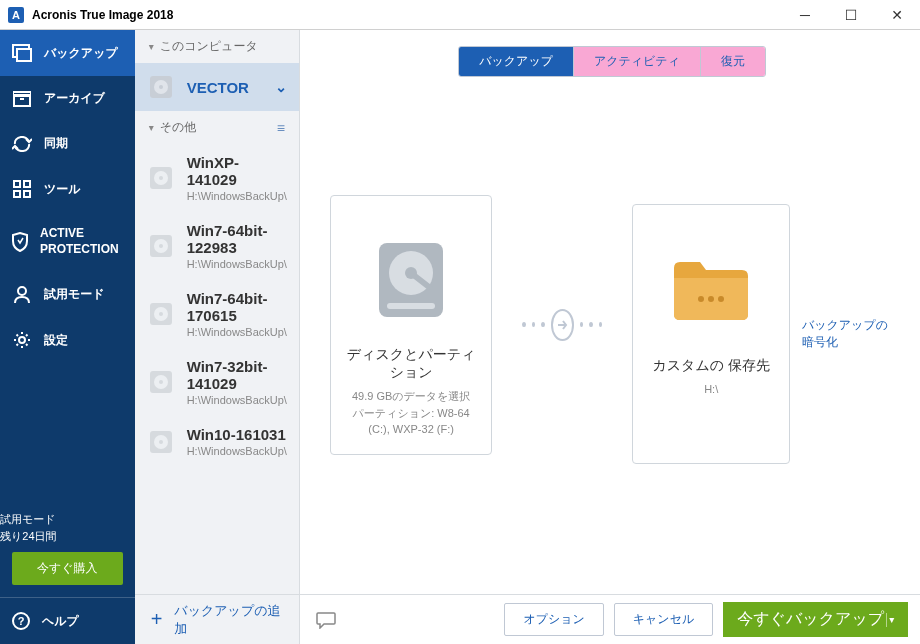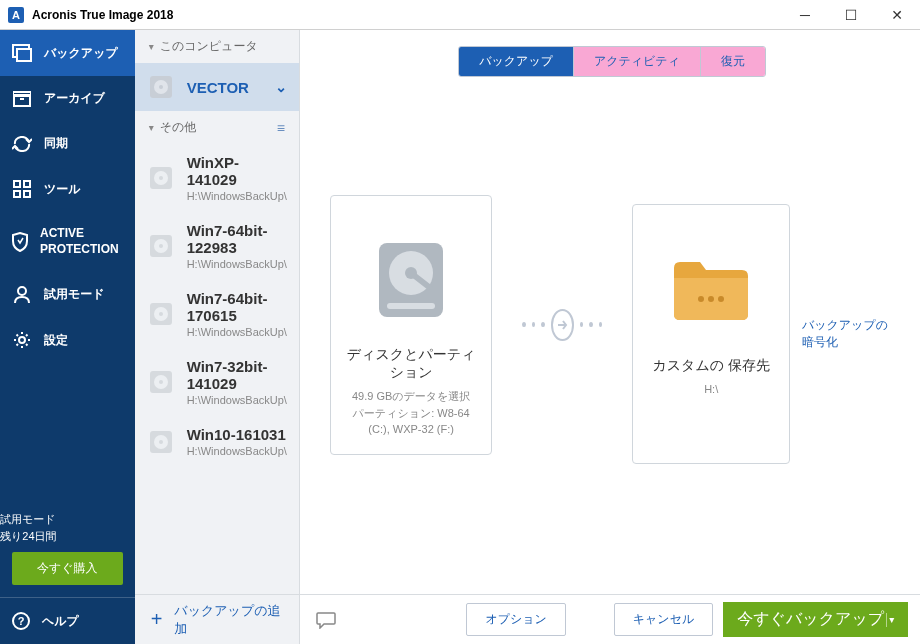--- a/index.html
+++ b/index.html
@@ -63,21 +63,21 @@
 .arrow-between .dot { width: 5px; height: 5px; background: #c0c8d4; border-radius: 50%; }
 .arrow-between .circle-arrow { width: 32px; height: 32px; border: 2px solid #c0c8d4; border-radius: 50%; display: flex; align-items: center; justify-content: center; }
 
 .dest-column { display: flex; flex-direction: row; align-items: center; gap: 12px; margin-top: 18px; }
 .encrypt-link { color: #1d5fb3; font-size: 12px; cursor: pointer; }
 
 
 .action-bar { height: 50px; border-top: 1px solid #d8dce0; display: flex; align-items: center; padding: 0 16px; gap: 10px; }
 .action-bar .comment-icon { color: #888; cursor: pointer; }
 .action-bar .action-spacer { flex: 1; }
-.action-bar .btn { padding: 7px 18px; font-size: 12px; border: 1px solid #c0c8d4; background: #fff; color: #1d5fb3; cursor: pointer; border-radius: 2px; margin-left: 38px; }
+.action-bar .btn { padding: 7px 18px; font-size: 12px; border: 1px solid #c0c8d4; background: #fff; color: #1d5fb3; cursor: pointer; border-radius: 2px; }
 .action-bar .btn-primary { background: #6caa1c; border-color: #6caa1c; color: #fff; padding: 7px 14px; display: flex; align-items: center; gap: 2px; }
 .action-bar .btn-primary .split { width: 1px; height: 14px; background: rgba(255,255,255,0.5); }
 .action-bar .btn-primary .caret { font-size: 10px; }
 
 svg { display: block; }
 </style>
 </head>
 <body>
 
 <div class="titlebar">

